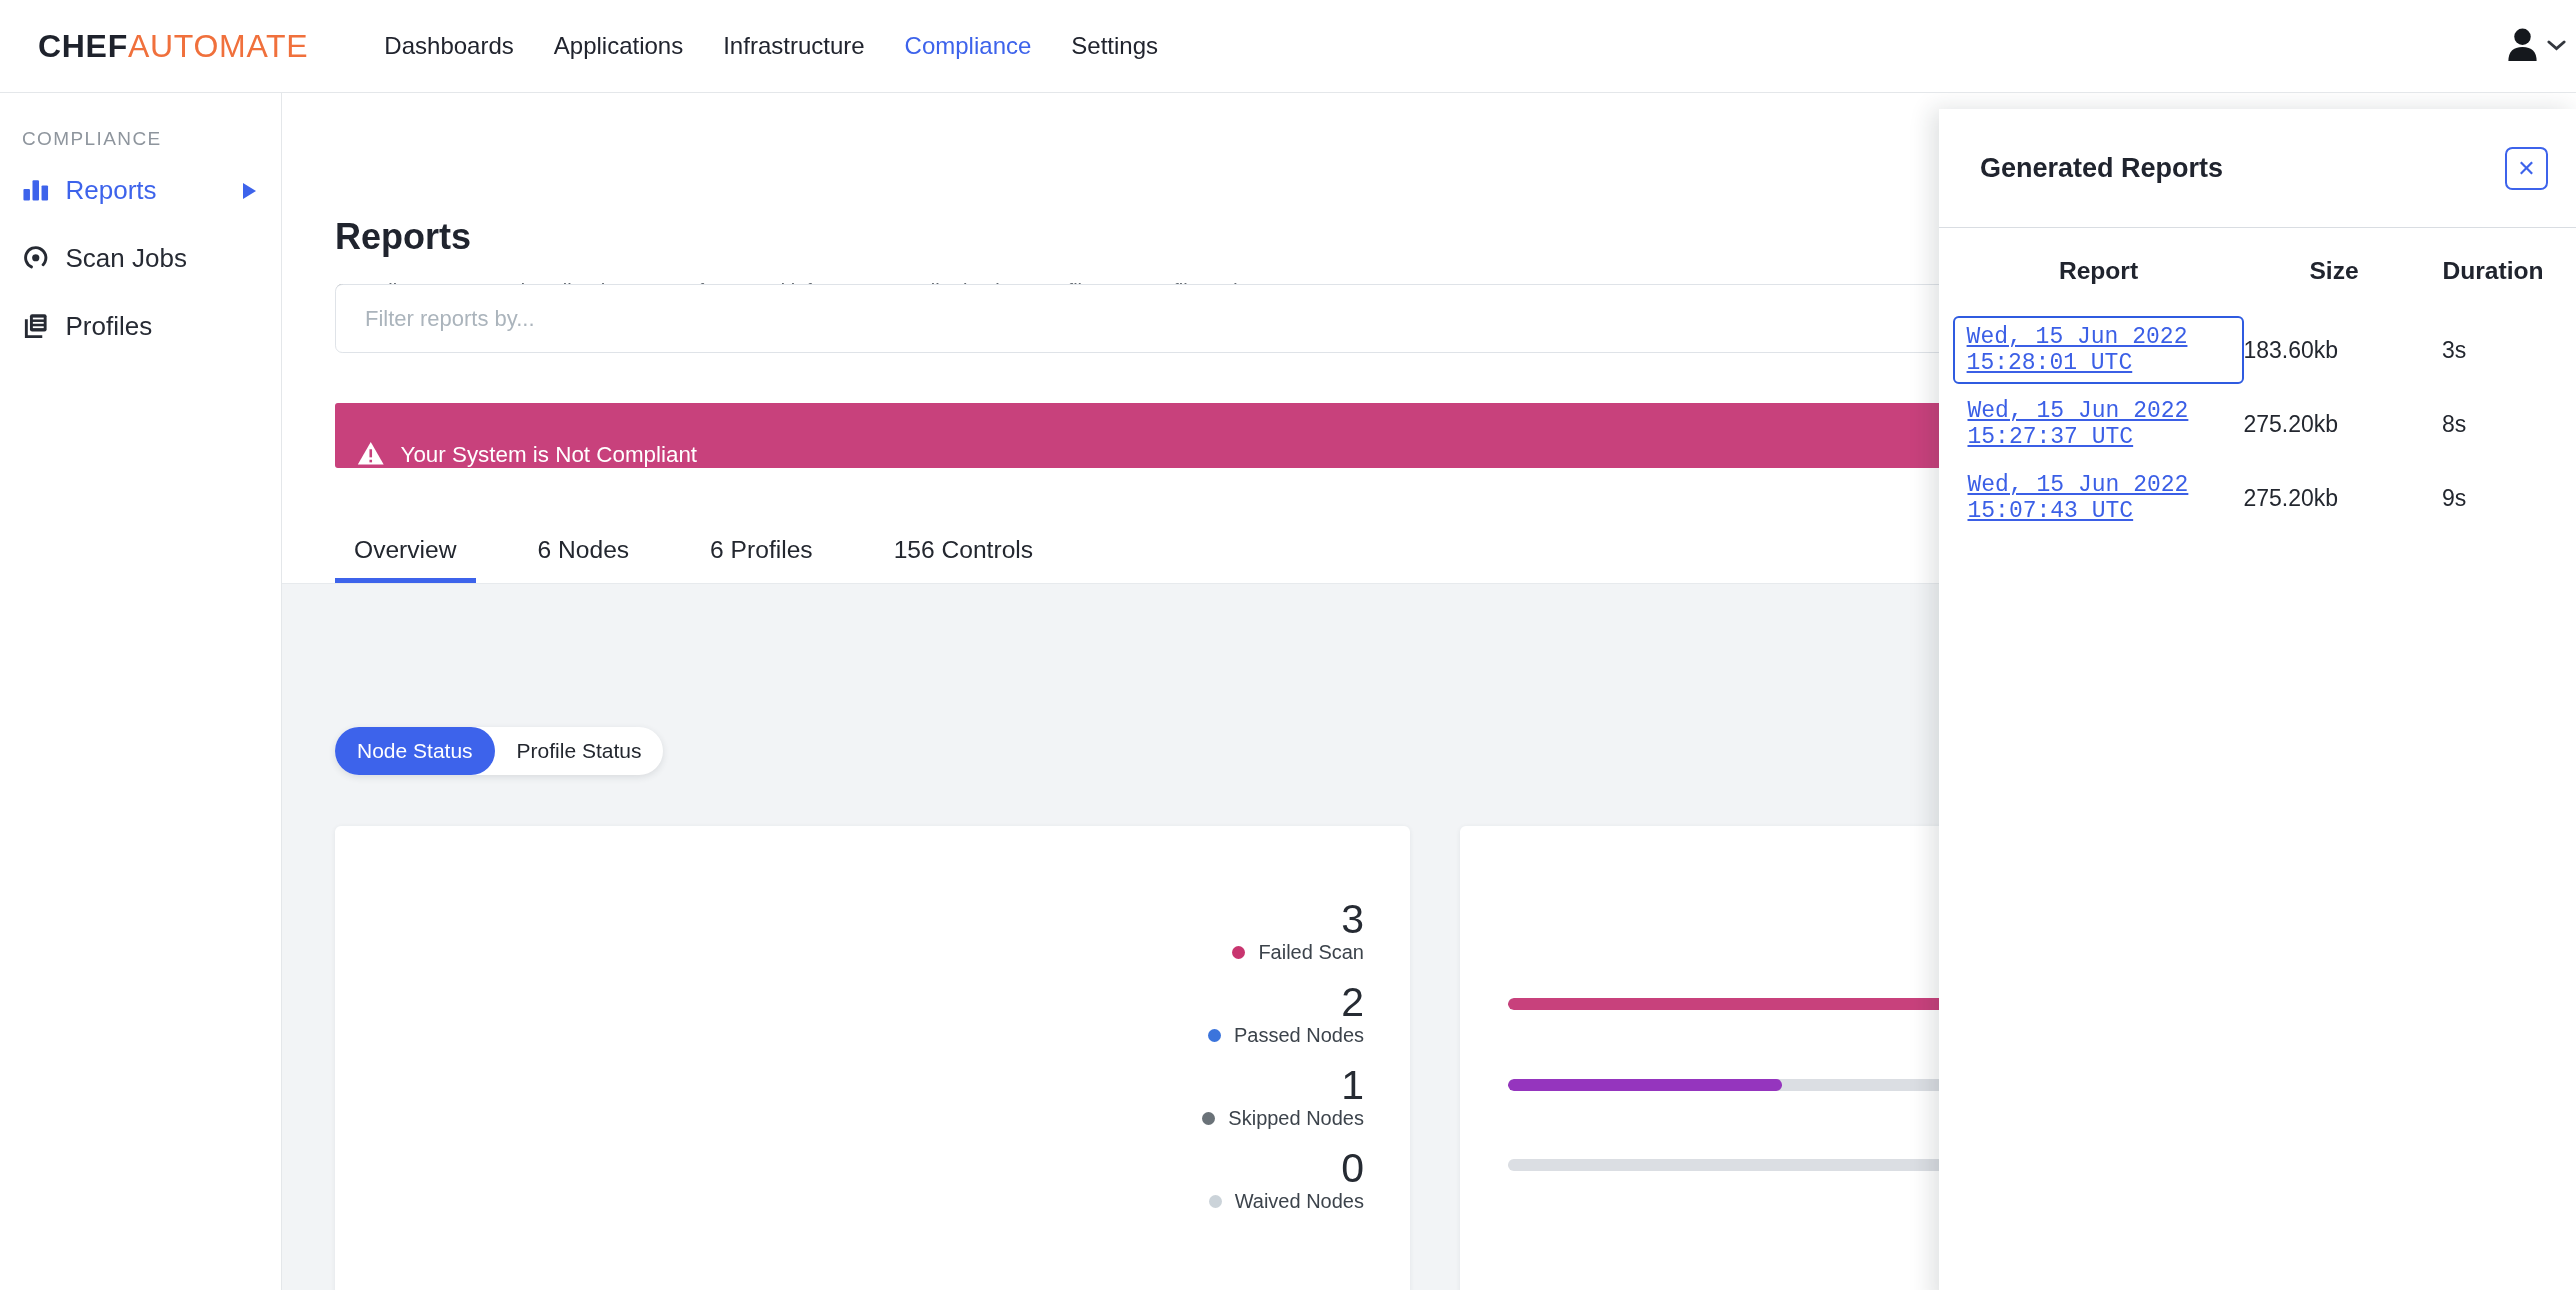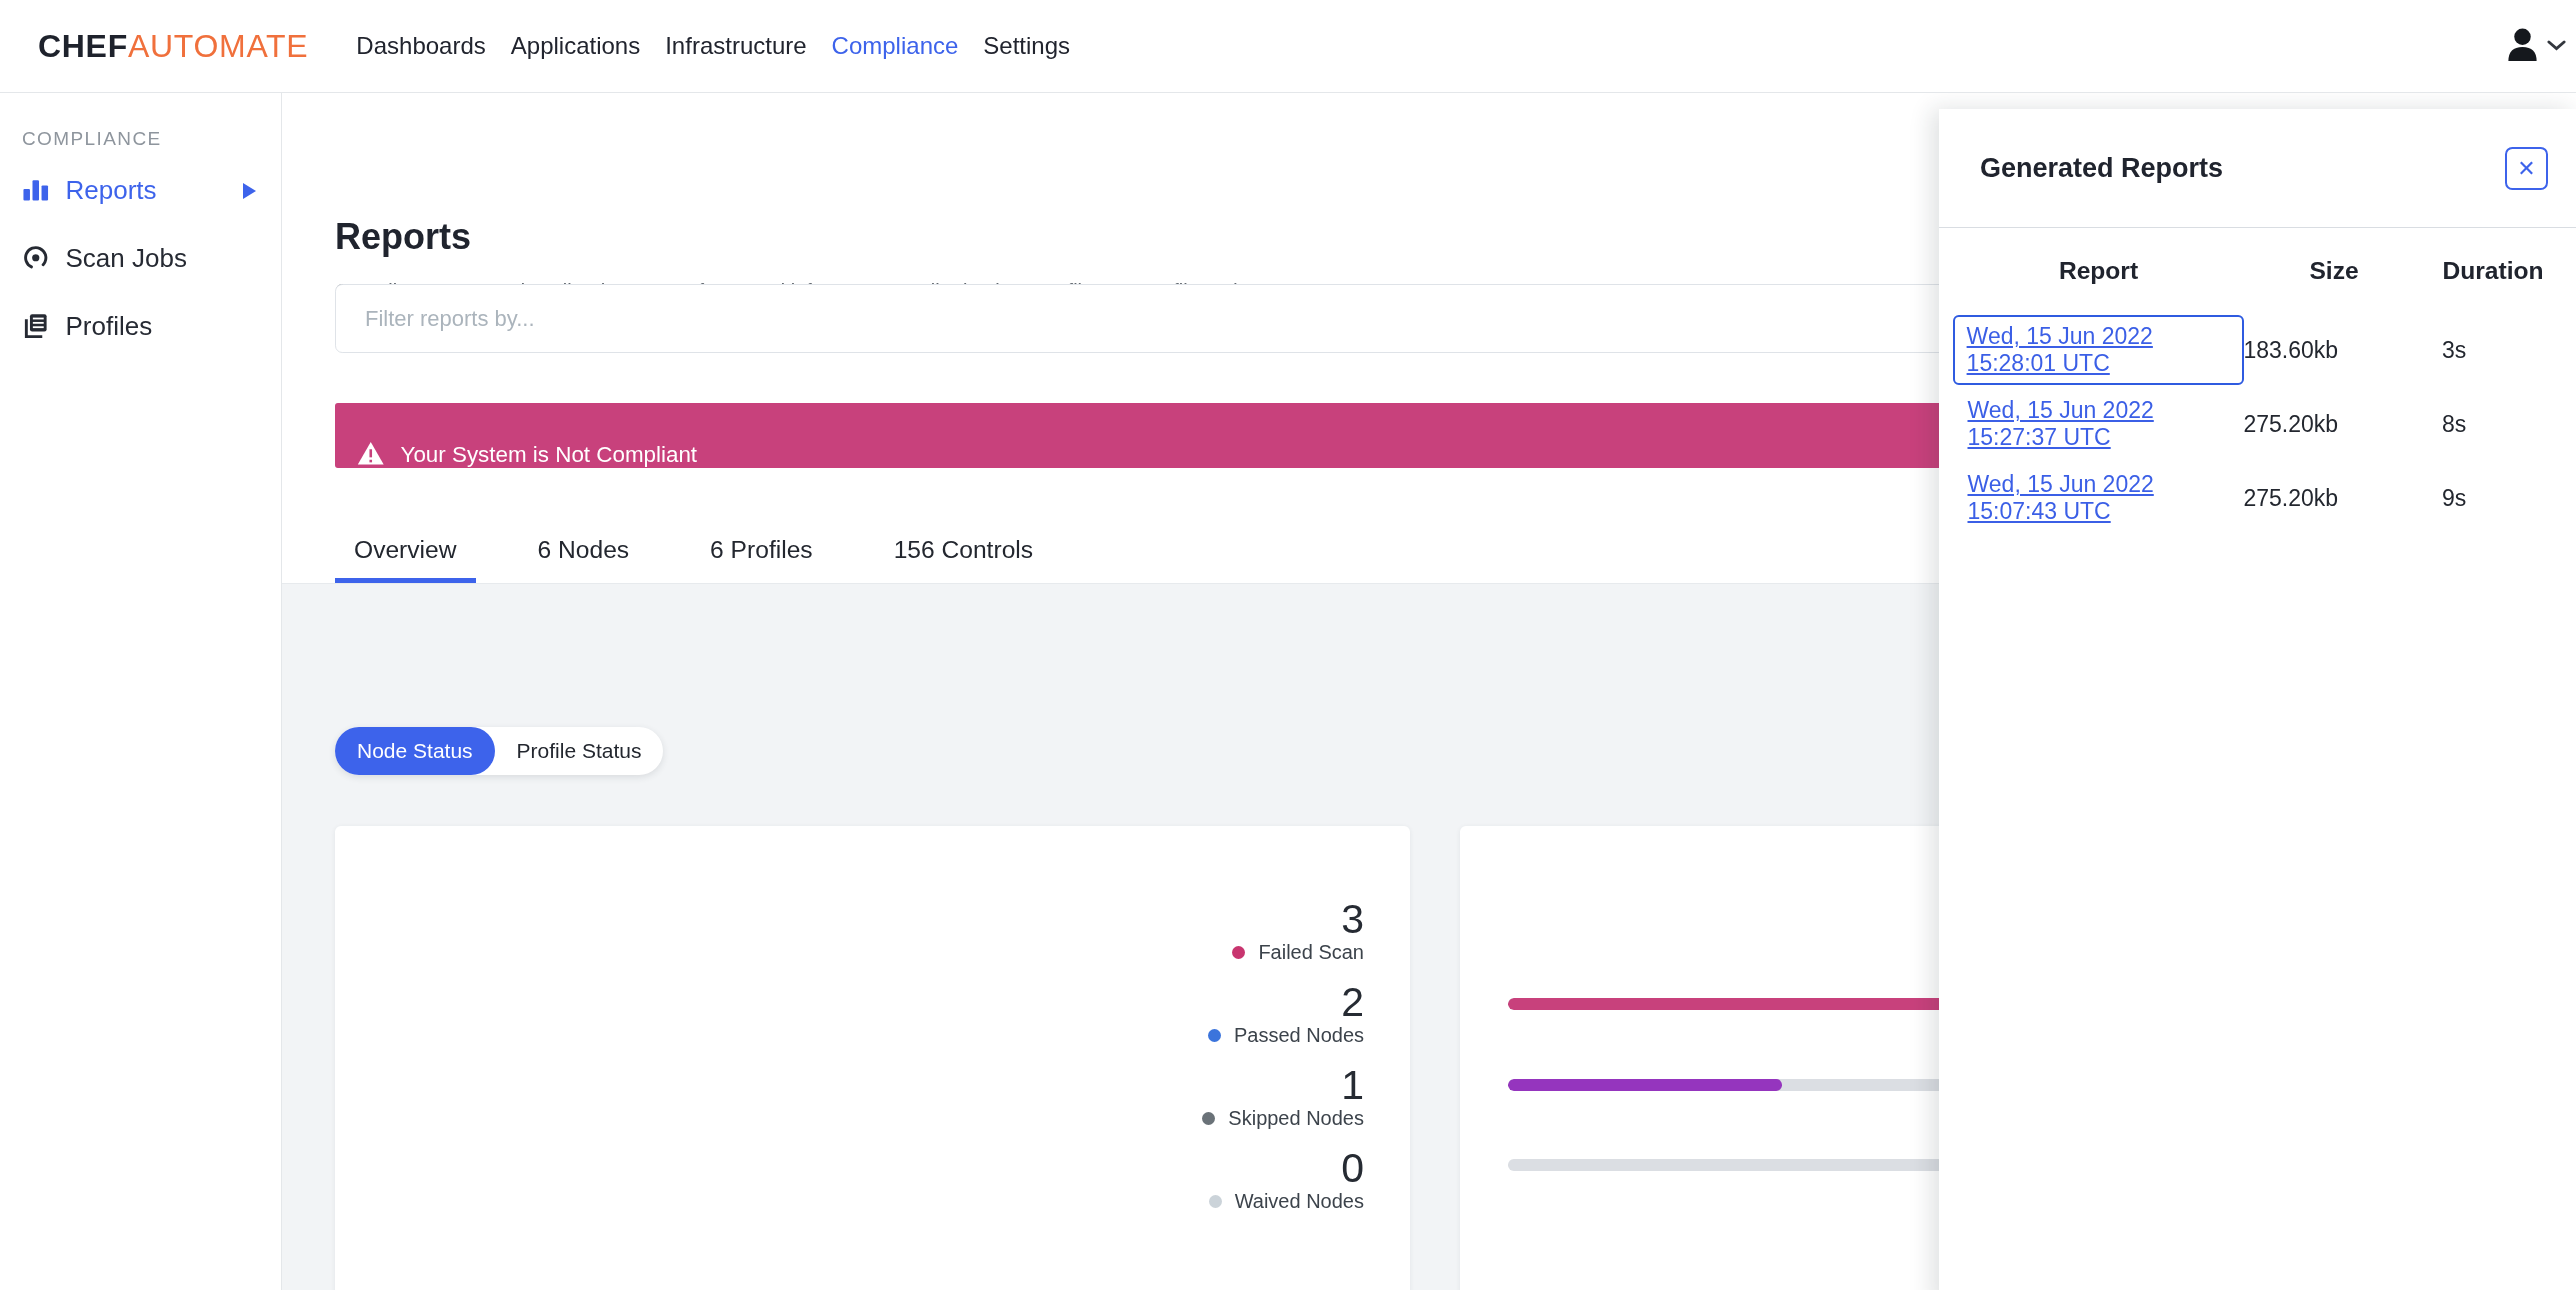--- a/index.html
+++ b/index.html
@@ -5,21 +5,21 @@
   * { margin:0; padding:0; box-sizing:border-box; }
   html,body { width:2576px; height:1290px; overflow:hidden; }
   body { font-family:"Liberation Sans", sans-serif; background:#fff; color:#21242e; position:relative; }
 
   
   .topnav { position:absolute; left:0; top:0; width:2576px; height:93px;
             background:#fff; border-bottom:0.7px solid #e4e7ea; display:flex; align-items:center; z-index:30; }
   .logo { margin-left:38px; font-size:32px; letter-spacing:0.7px; white-space:nowrap; }
   .logo .chef { font-weight:800; color:#1e222c; }
   .logo .automate { font-weight:400; color:#f0703c; }
-  .nav-items { display:flex; margin-left:48px; gap:25px; }
+  .nav-items { display:flex; margin-left:76px; gap:40px; }
   .nav-item { font-size:24px; color:#21242e; cursor:pointer; }
   .nav-item.active { color:#3d63eb; }
   .user-area { position:absolute; right:10px; top:0; height:93px; display:flex; align-items:center; gap:7.2px; }
 
   
   .sidebar { position:absolute; left:0; top:93px; width:282px; height:1197px;
              background:#fff; border-right:0.7px solid #e4e7ea; z-index:5; }
   .sidebar-section-label { margin:35px 0 0 22px; font-size:19px; letter-spacing:1.4px; color:#8e959d; }
   .side-item { display:flex; align-items:center; height:55px; margin-top:13px; padding-left:22px; position:relative; cursor:pointer; }
   .side-item .lbl { margin-left:16px; font-size:26px; color:#262a33; }
@@ -79,21 +79,21 @@
   .panel-title { font-size:27px; font-weight:700; color:#20242e; }
   .panel-close { position:absolute; right:28px; top:38px; width:43px; height:43px; border:2.2px solid #3d63eb;
                  border-radius:7.2px; background:#fff; color:#3d63eb; font-size:22px; line-height:38px;
                  text-align:center; cursor:pointer; }
   .rpt-table { padding:0 14.5px; }
   .rpt-grid { display:grid; grid-template-columns:1fr 181px 137px; align-items:center; }
   .rpt-head { height:85px; font-size:24.6px; font-weight:700; color:#20242e; }
   .rpt-head > div { text-align:center; }
   .rpt-row { height:74px; font-size:23px; color:#23272f; }
   .rpt-link { color:#3b5fe6; text-decoration:underline; cursor:pointer; }
-  .rpt-cell-report { padding-left:14px; }
+  .rpt-cell-report { padding-left:14px;font-family:Liberation Mono, monospace; }
   .rpt-cell-size { text-align:left; }
   .rpt-cell-dur { padding-left:17.4px; }
   .focus-box { display:inline-block; border:2.9px solid #2f5be0; border-radius:5.8px; padding:5.8px 11.6px; margin-left:-14.5px; }
 
   .icon-btn { cursor:pointer; }
 </style>
 </head>
 <body>
 
 <div class="topnav">

